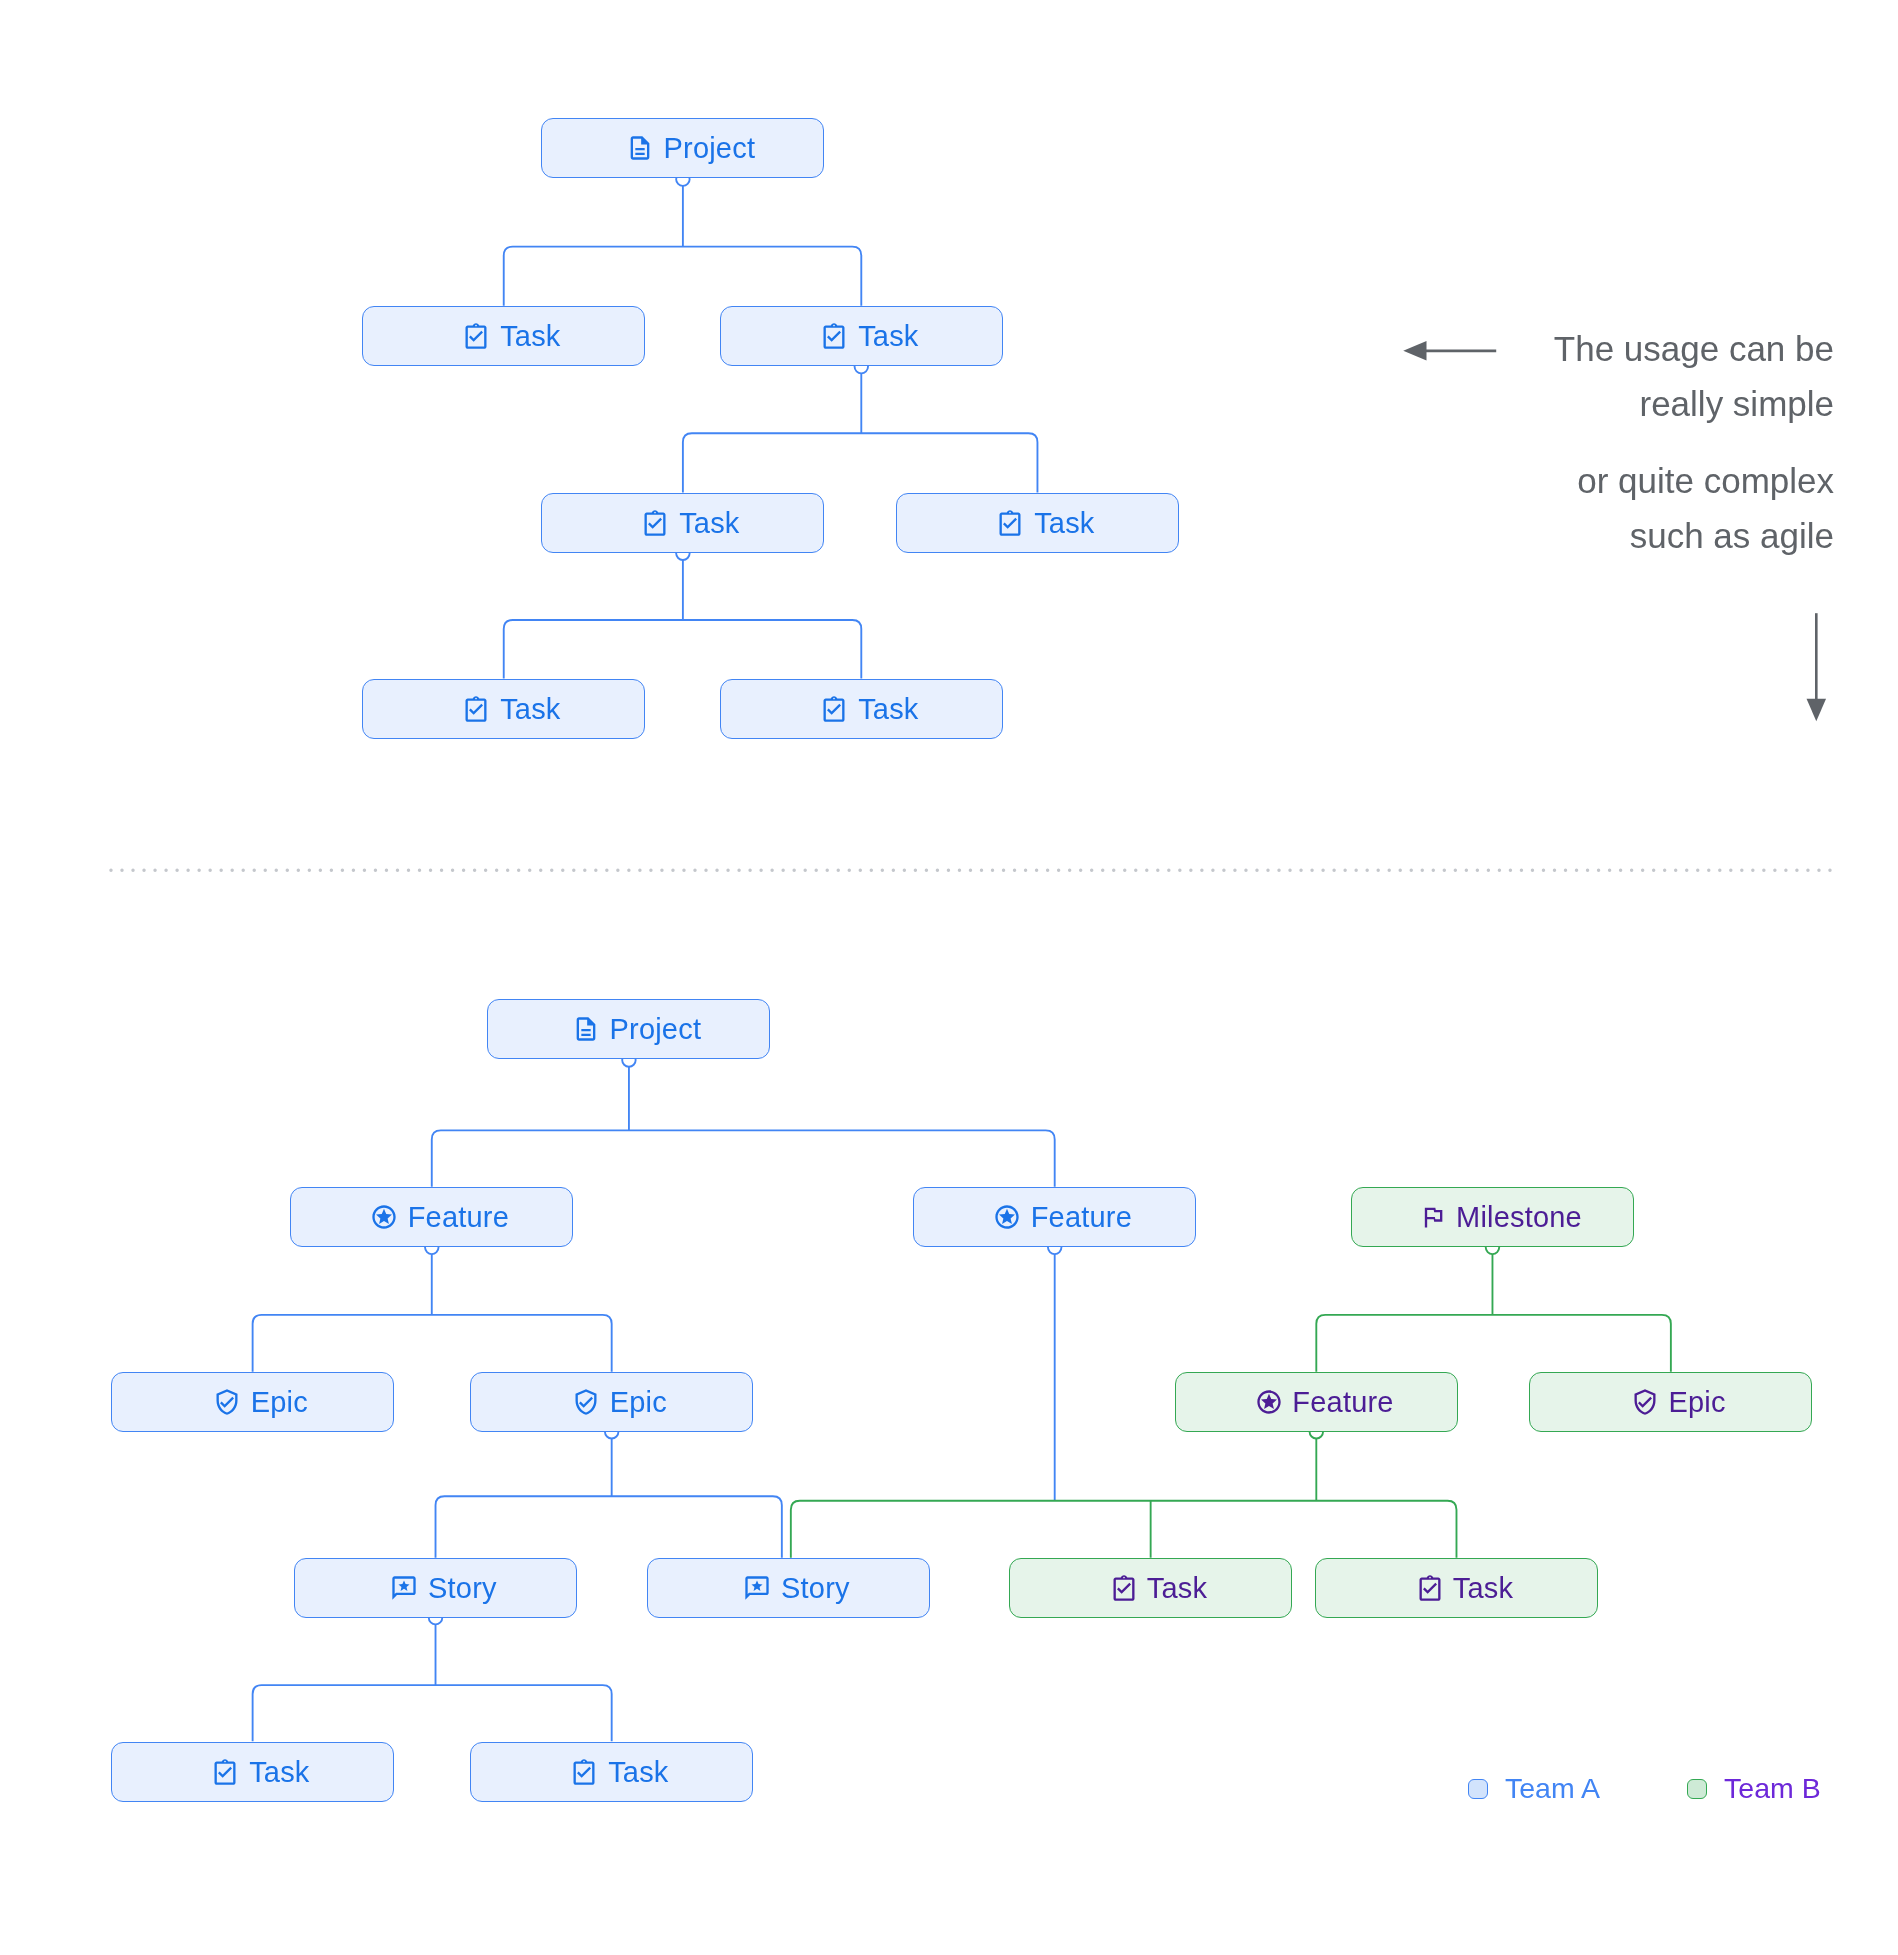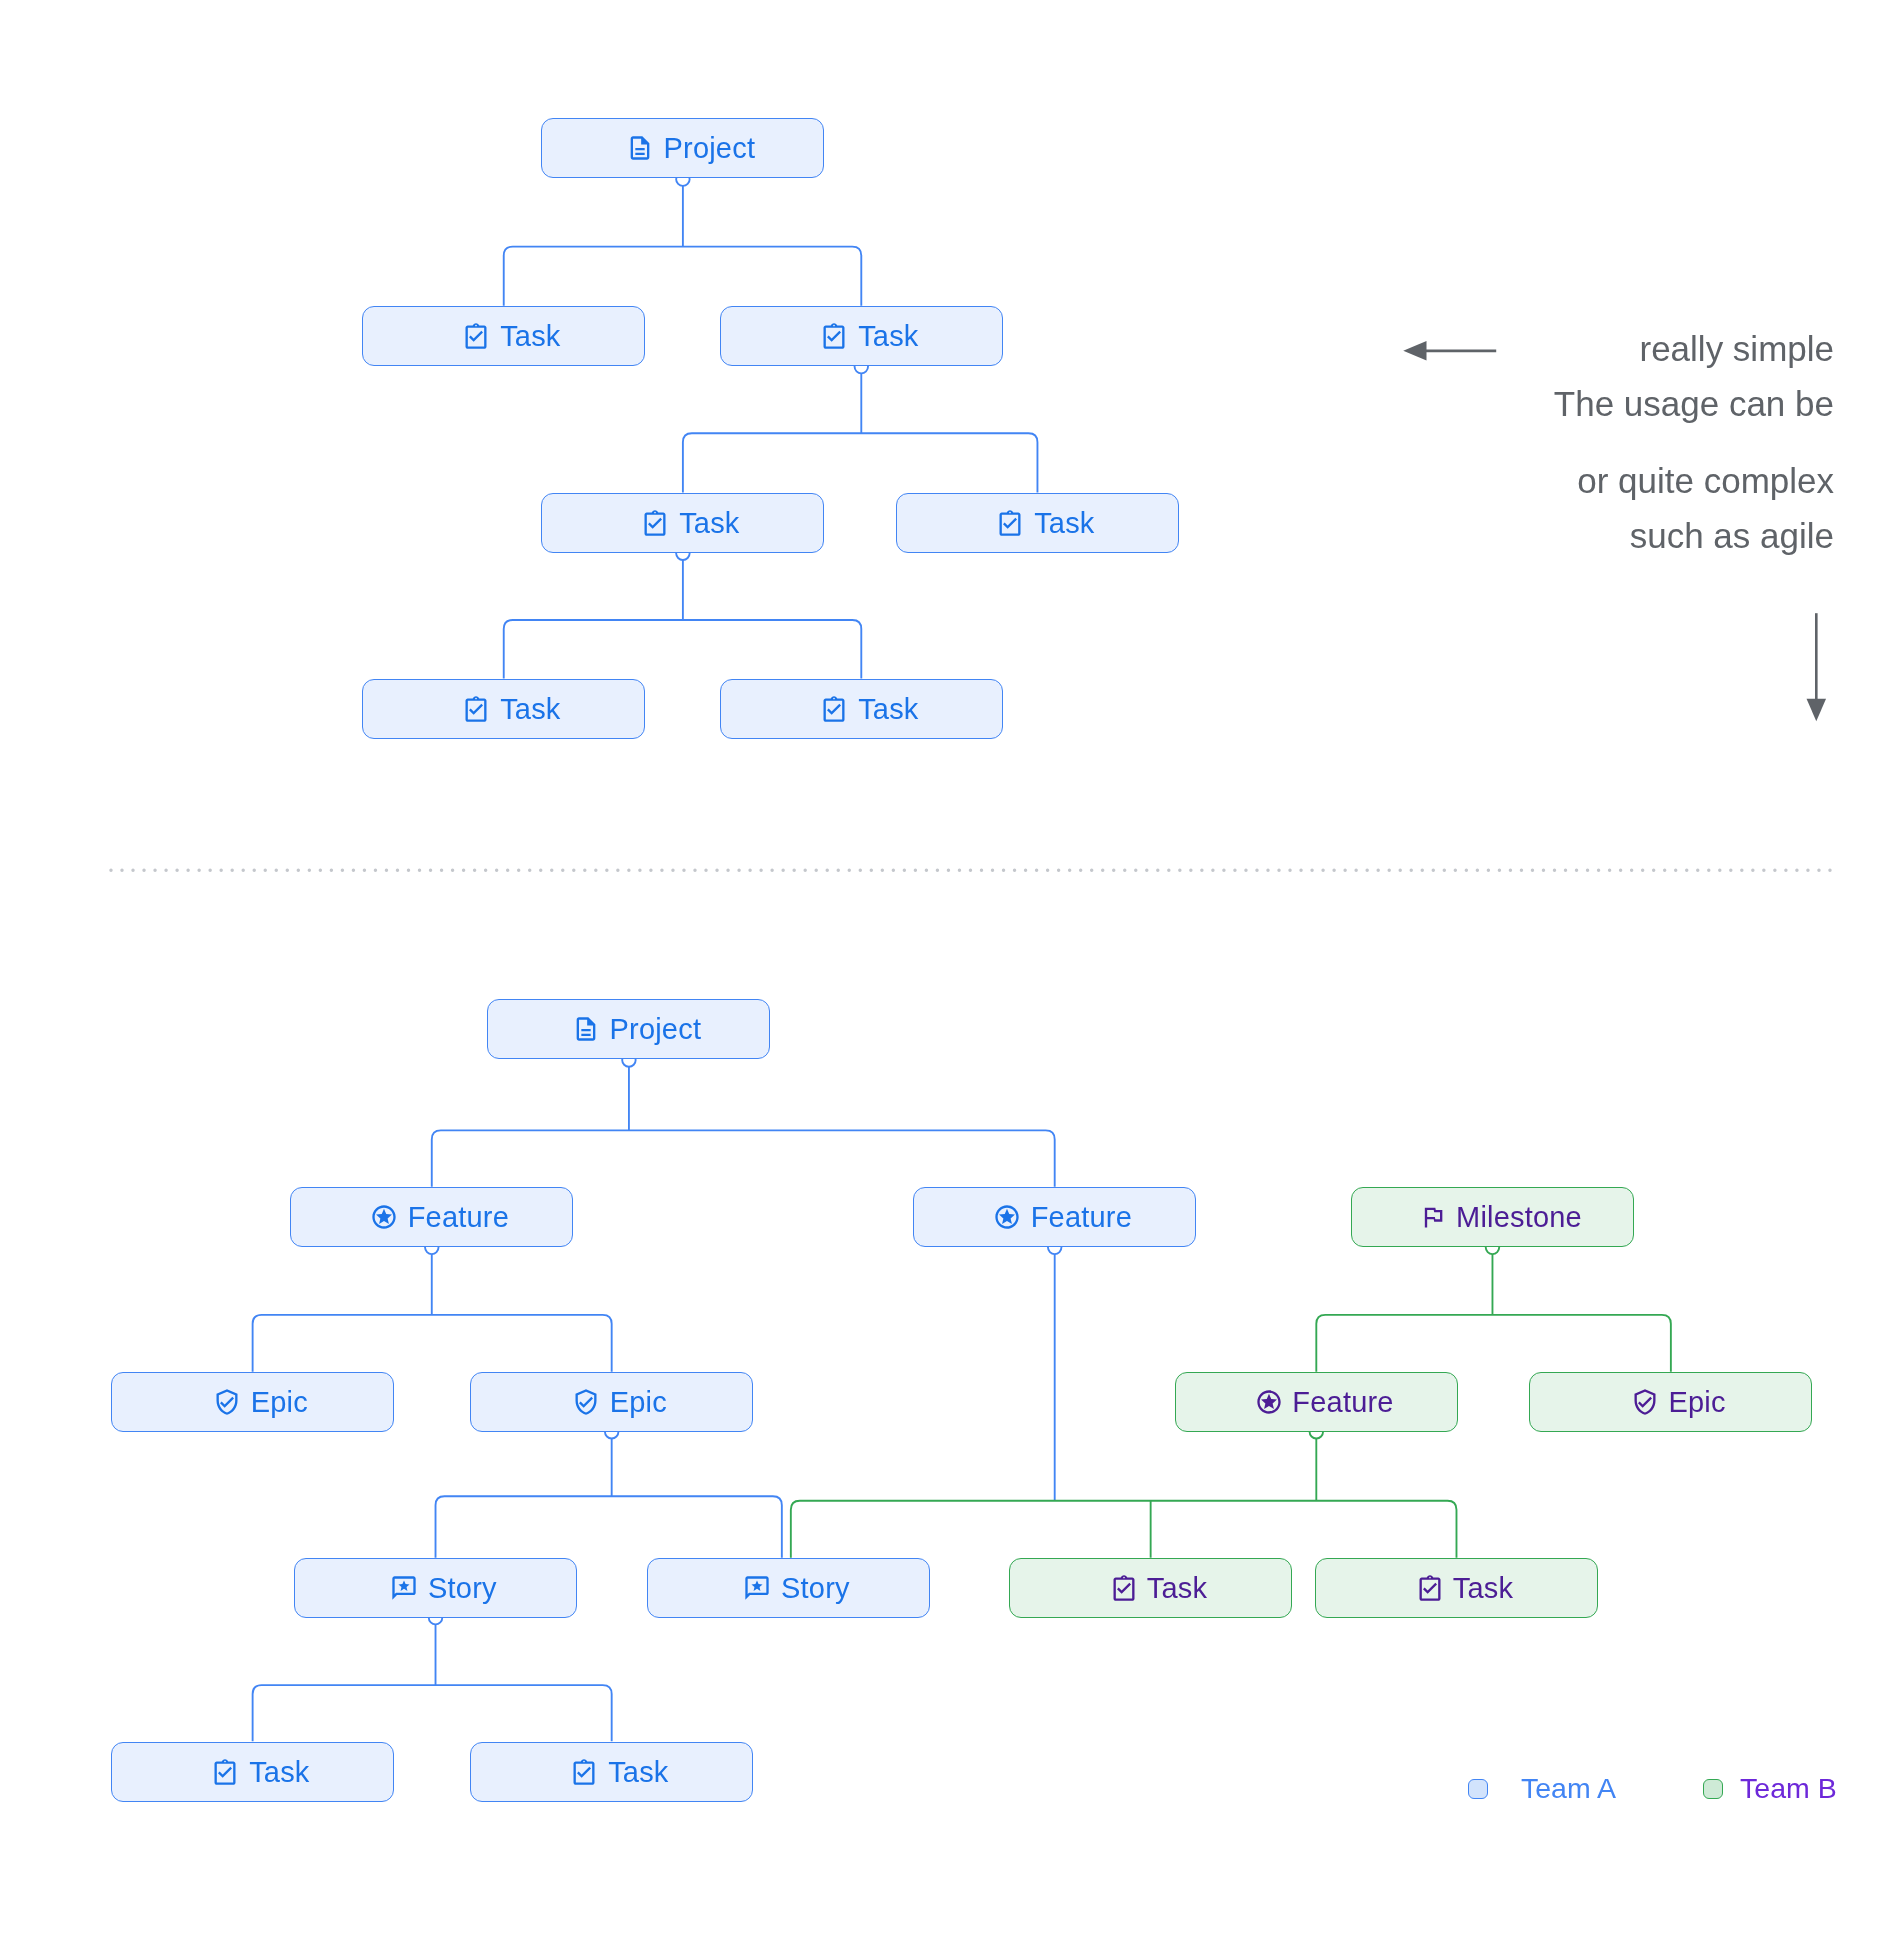--- a/index.html
+++ b/index.html
@@ -15,21 +15,21 @@
   .nicon svg{width:100%;height:100%;}
   .annotation{position:absolute;right:64px;top:321px;width:570px;text-align:right;
               color:#5F6368;font-size:35px;line-height:55px;font-weight:400;}
   .annotation .para2{margin-top:22px;}
   .legend{position:absolute;top:1772px;left:1468px;display:flex;align-items:center;gap:87px;
           font-size:28.5px;font-weight:500;}
   .legend-item{display:flex;align-items:center;gap:17px;}
   .swatch{width:20px;height:20px;border-radius:6px;box-sizing:border-box;display:inline-block;}
   .swatch.a{background:#D2E3FC;border:1.9px solid #4285F4;}
   .swatch.b{background:#CEEAD6;border:1.9px solid #34A853;}
-  .legend-label.a{color:#4285F4;margin-left:16px;}
+  .legend-label.a{color:#4285F4;}
   .legend-label.b{color:#6d28d9;}
 </style>
 </head>
 <body>
 
 <div class="canvas">
 
   <svg class="edges" viewBox="0 0 2532 2608">
     <g stroke="#4285F4" stroke-width="2.5" fill="none">
       <path d="M911 237 V329"></path>
@@ -262,22 +262,22 @@
     <span class="nicon">
         <svg viewBox="0 0 24 24">
           <path fill="currentColor" d="M19 3h-4.18C14.4 1.84 13.3 1 12 1s-2.4.84-2.82 2H5c-1.1 0-2 .9-2 2v16c0 1.1.9 2 2 2h14c1.1 0 2-.9 2-2V5c0-1.1-.9-2-2-2zm-7-.75c.41 0 .75.34.75.75s-.34.75-.75.75-.75-.34-.75-.75.34-.75.75-.75zM19 21H5V5h14v16z"></path>
           <path fill="currentColor" d="M10 14.17l-2.59-2.58L6 13l4 4 8-8-1.41-1.42z"></path>
         </svg>
       </span>
     <span>Task</span>
   </div>
 
   <div class="annotation">
+    <div>The usage can be</div>
     <div>really simple</div>
-    <div>The usage can be</div>
     <div class="para2">or quite complex</div>
     <div>such as agile</div>
   </div>
 
   <div class="legend">
     <div class="legend-item">
       <span class="swatch a"></span>
       <span class="legend-label a">Team A</span>
     </div>
     <div class="legend-item">

